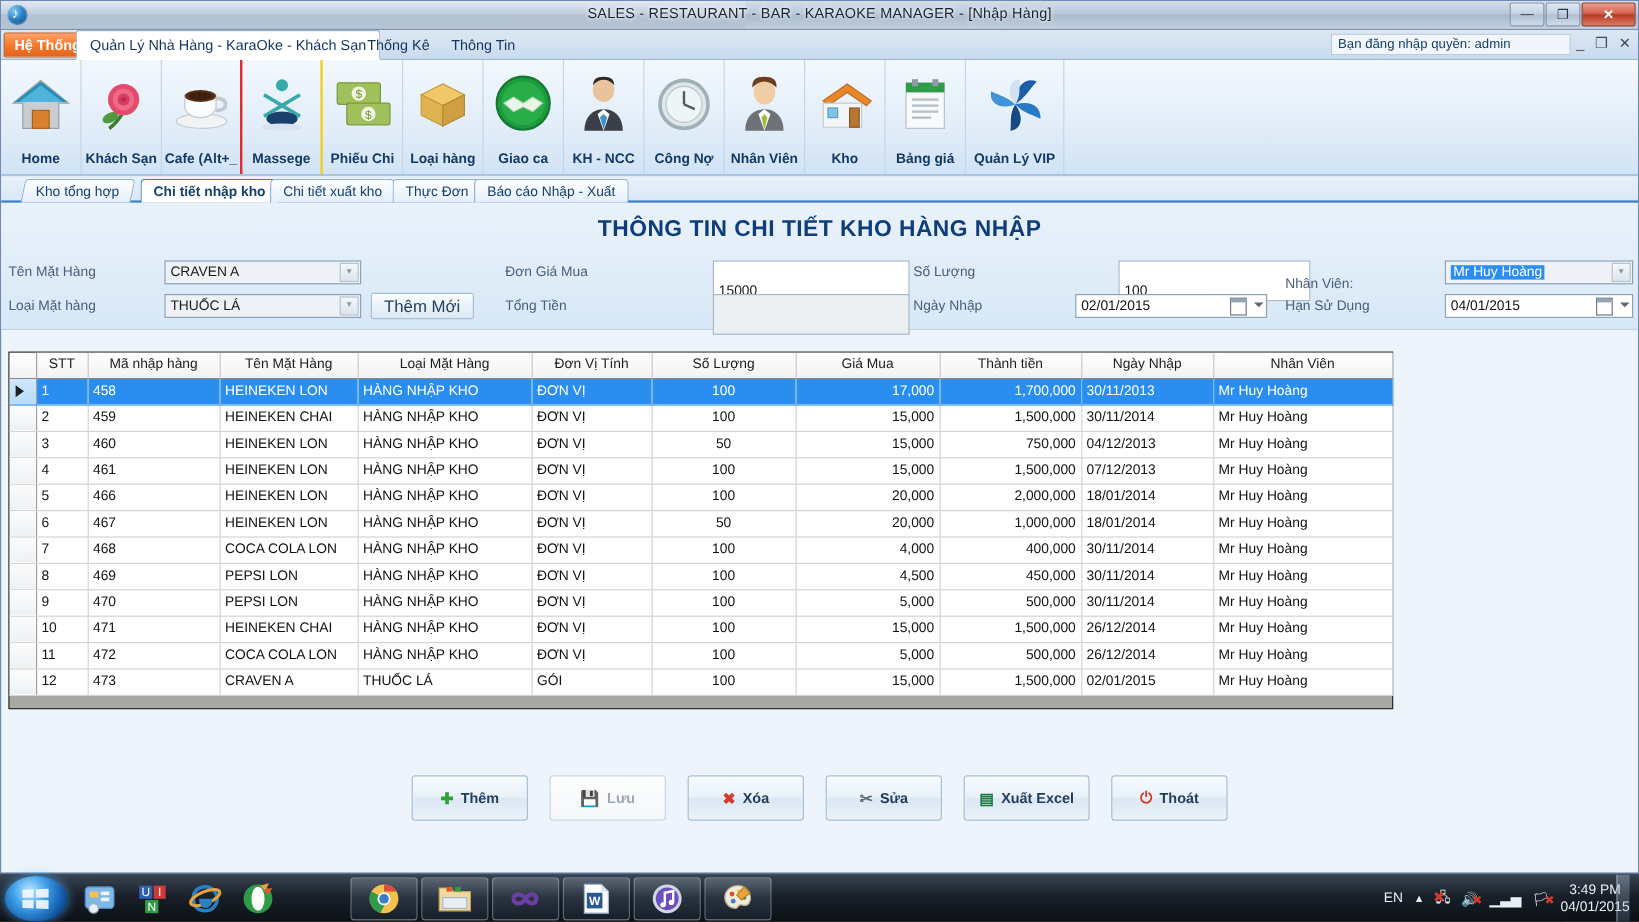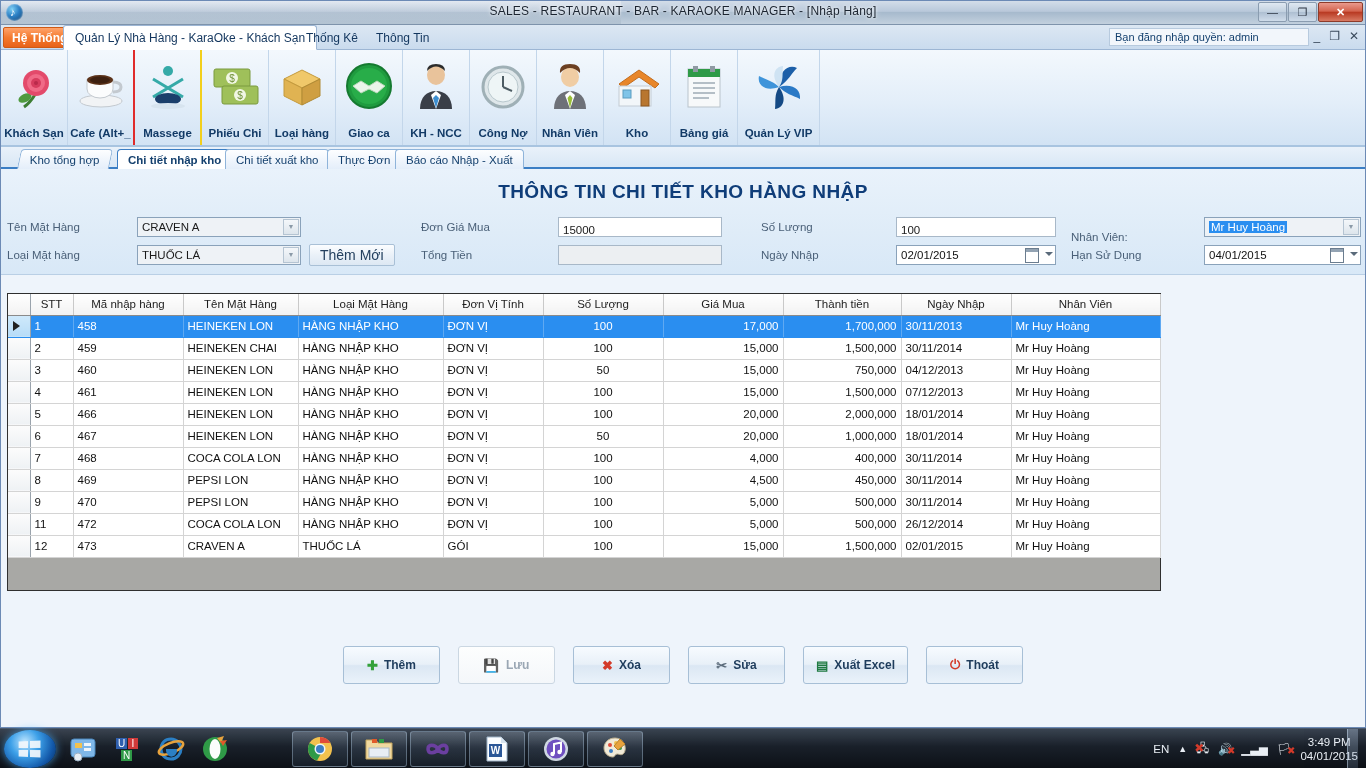--- a/index.html
+++ b/index.html
@@ -136,21 +136,21 @@
   }
   .page-title {
     position: absolute; left: 0; right: 0; top: 12px; text-align: center;
     font-size: 19px; font-weight: bold; color: #0f3d79; letter-spacing: .4px;
   }
   .fld-label { position: absolute; font-size: 11.5px; color: #4a6078; }
   .fld-label.r { text-align: left; }
   .tbox {
     position: absolute; height: 20px; background: #eef2f6;
     border: 1px solid #a8b8c8; font-size: 11.5px; color: #1a1a1a;
-    padding: 3px 4px; line-height: 18px;
+    padding: 16px 4px; line-height: 18px; margin-left: 36px;
   }
   .tbox.white { background: #fff; }
   .tbox.empty { background: #eceff2; }
   .combo {
     position: absolute; height: 20px; background: #eef2f6;
     border: 1px solid #8aa2ba; font-size: 11.5px; color: #1a1a1a;
     padding: 0 20px 0 4px; line-height: 18px;
   }
   .combo .arrow {
     position: absolute; right: 1px; top: 1px; width: 16px; height: 16px;
@@ -288,20 +288,31 @@
       <div class="user-pill">Bạn đăng nhập quyền: admin</div>
       <div class="mdibtns">
         <span>_</span>
         <span>❐</span>
         <span>✕</span>
       </div>
     </div>
 
     <div class="ribbon">
 
+      <div class="rb-item">
+        <div class="ico">
+          <svg width="50" height="46" viewBox="0 0 50 46">
+            <polygon points="25,3 48,22 40,22 40,43 10,43 10,22 2,22" fill="#c9cdd1" stroke="#9aa0a6"></polygon>
+            <polygon points="25,4 47,21 3,21" fill="#2a8fb8"></polygon>
+            <polygon points="25,7 43,21 7,21" fill="#4fb4d8"></polygon>
+            <rect x="18" y="28" width="14" height="15" fill="#d9802c" stroke="#a9611d"></rect>
+          </svg>
+        </div>
+        <div class="lbl">Home</div>
+      </div>
 
 
       <div class="rb-item">
         <div class="ico">
           <svg width="48" height="48" viewBox="0 0 48 48">
             <path d="M26 30 Q20 40 14 44" stroke="#3d7d33" stroke-width="3" fill="none"></path>
             <ellipse cx="15" cy="35" rx="7" ry="4" fill="#4f9a3f" transform="rotate(-25 15 35)"></ellipse>
             <circle cx="26" cy="20" r="13" fill="#e34a6b"></circle>
             <circle cx="26" cy="20" r="9" fill="#f06a87"></circle>
             <circle cx="26" cy="20" r="5" fill="#d63c5e"></circle>
@@ -662,20 +673,33 @@
               <td class="">HÀNG NHẬP KHO</td>
               <td class="">ĐƠN VỊ</td>
               <td class="ctr">100</td>
               <td class="num">5,000</td>
               <td class="num">500,000</td>
               <td class="">30/11/2014</td>
               <td class="">Mr Huy Hoàng</td>
             </tr>
             <tr>
               <td class="c-rowhdr"></td>
+              <td class="">10</td>
+              <td class="">471</td>
+              <td class="">HEINEKEN CHAI</td>
+              <td class="">HÀNG NHẬP KHO</td>
+              <td class="">ĐƠN VỊ</td>
+              <td class="ctr">100</td>
+              <td class="num">15,000</td>
+              <td class="num">1,500,000</td>
+              <td class="">26/12/2014</td>
+              <td class="">Mr Huy Hoàng</td>
+            </tr>
+            <tr>
+              <td class="c-rowhdr"></td>
               <td class="">11</td>
               <td class="">472</td>
               <td class="">COCA COLA LON</td>
               <td class="">HÀNG NHẬP KHO</td>
               <td class="">ĐƠN VỊ</td>
               <td class="ctr">100</td>
               <td class="num">5,000</td>
               <td class="num">500,000</td>
               <td class="">26/12/2014</td>
               <td class="">Mr Huy Hoàng</td>

